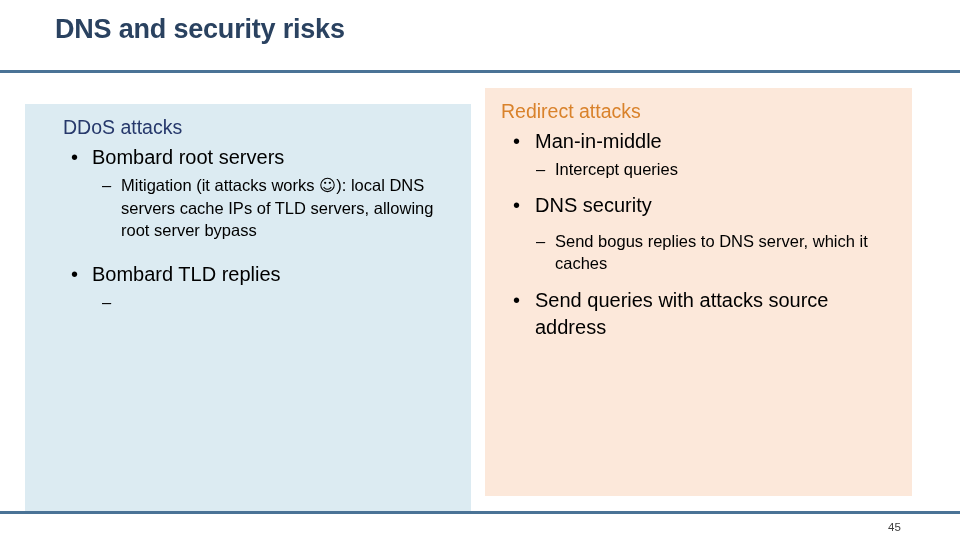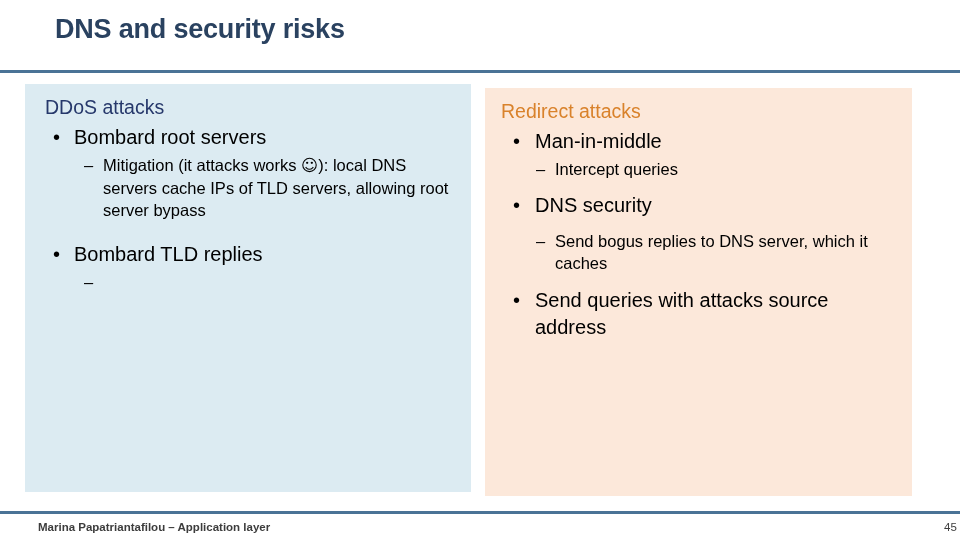--- a/index.html
+++ b/index.html
@@ -40,25 +40,25 @@
     background: #4a7396;
   }
 
   
   .panel {
     position: absolute;
     box-sizing: border-box;
   }
   .panel-left {
     left: 25px;
-    top: 84px;
+    top: 104px;
     width: 446px;
     height: 408px;
     background: #dcebf2;
-    padding: 10px 14px 0 14px;
+    padding: 10px 14px 0 32px;
   }
   .panel-right {
     left: 485px;
     top: 88px;
     width: 427px;
     height: 408px;
     background: #fce8da;
     padding: 10px 28px 0 10px;
   }
 
@@ -134,21 +134,21 @@
     position: absolute;
     left: 38px;
     top: 521px;
     font-size: 11.5px;
     font-weight: bold;
     color: #3d3d3d;
     white-space: nowrap;
   }
   .page-number {
     position: absolute;
-    left: 944px;
+    left: 888px;
     top: 521px;
     font-size: 11.5px;
     color: #3d3d3d;
   }
 </style>
 </head>
 <body>
 
 <div class="slide">
 
@@ -214,16 +214,15 @@
 
 
     <div class="l1 tight">
       <span class="bul">•</span>
       <span>Send queries with attacks source address</span>
     </div>
 
   </div>
 
   <div class="footer-rule"></div>
-  <div class="footer-text">Marina Papatriantafilou –  Application layer</div>
   <div class="page-number">45</div>
 
 </div>
 
 </body></html>

